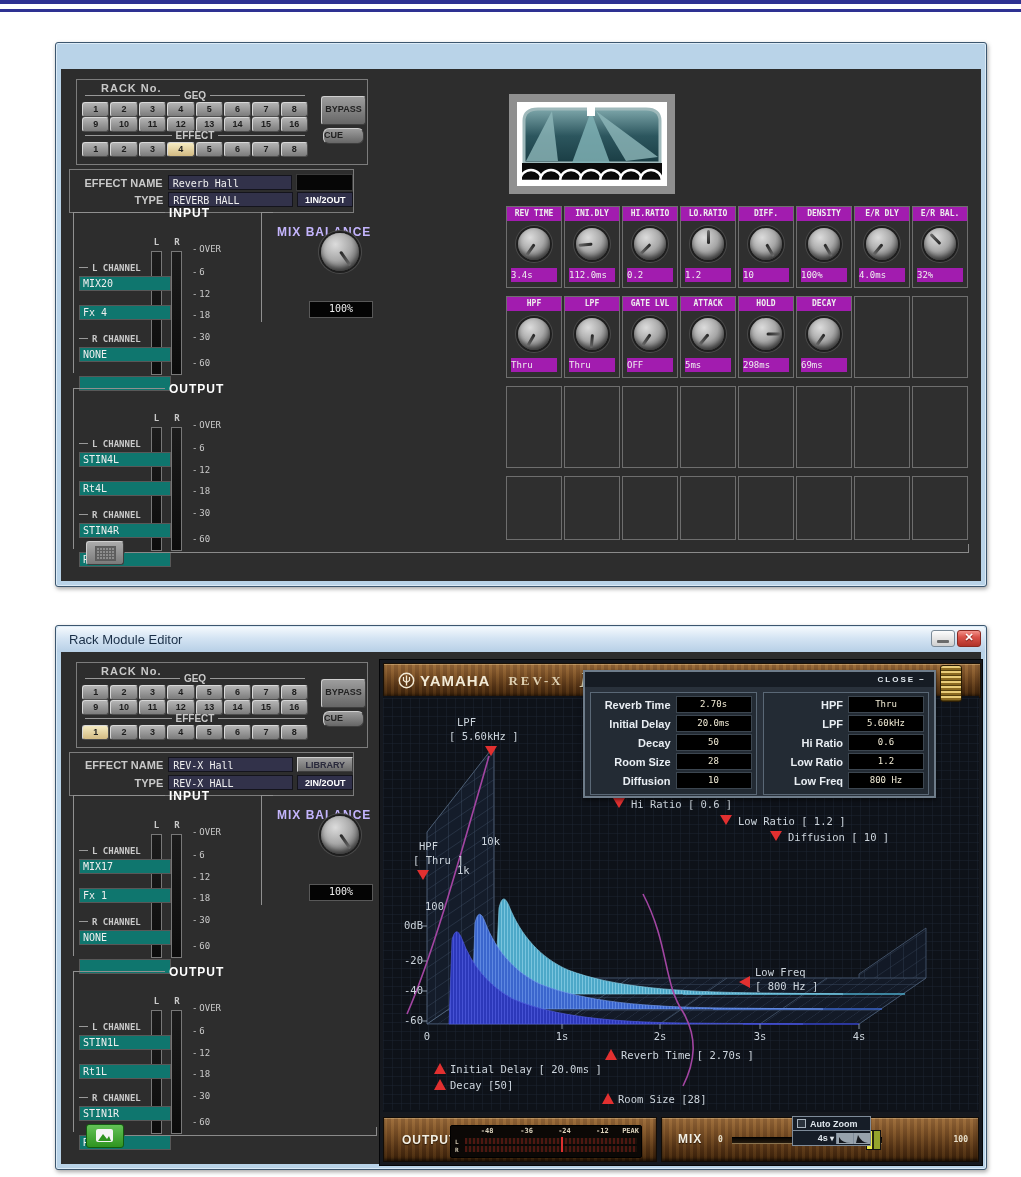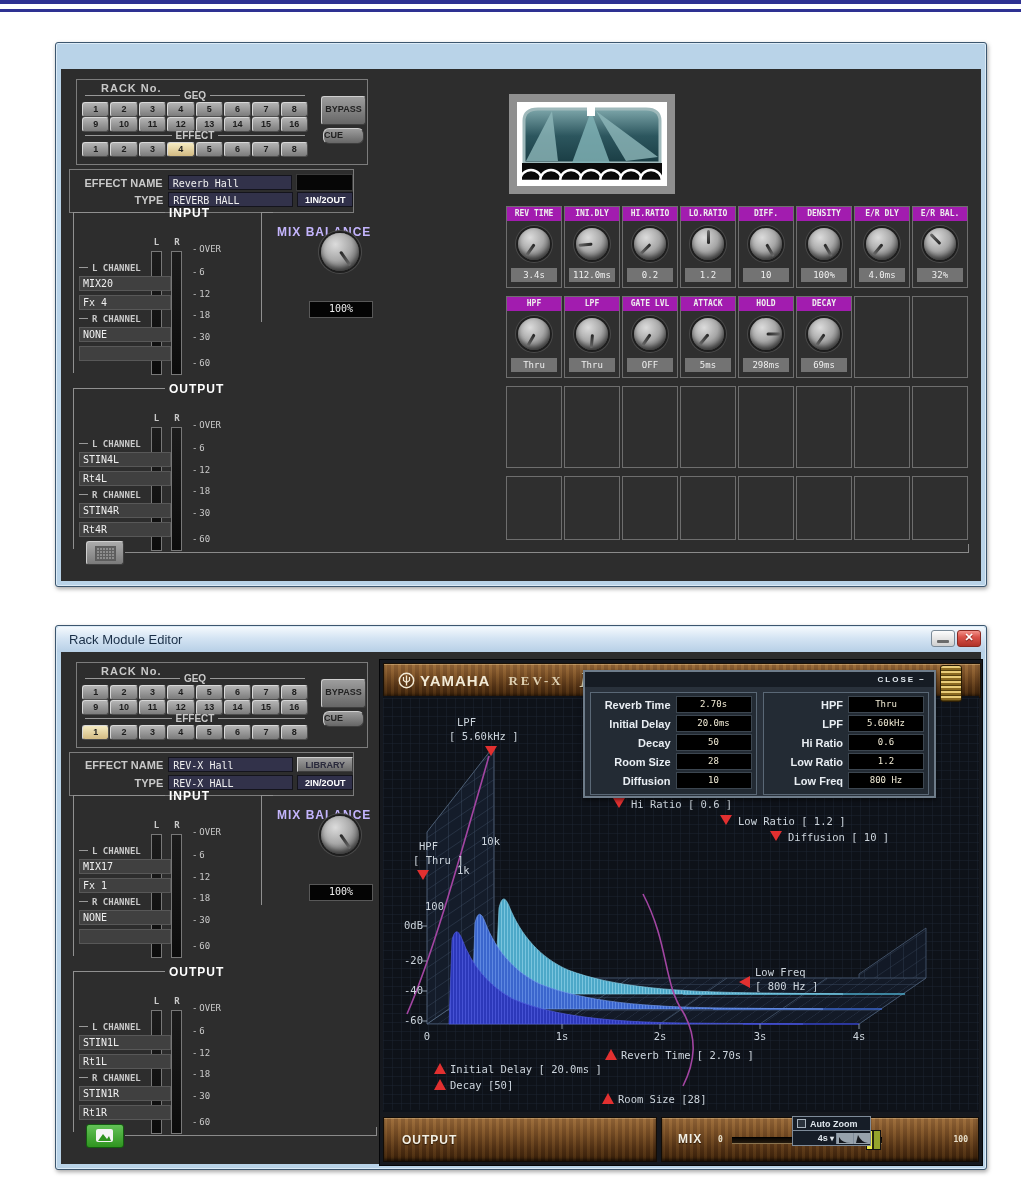--- a/index.html
+++ b/index.html
@@ -50,22 +50,22 @@
   .iobadge{width:64px;height:15px;margin-left:4px;background:#30304a;border:1px solid #14141c;color:#fff;
            font:bold 9px/14px "Liberation Sans",sans-serif;text-align:center;box-sizing:border-box;}
 
   .iobox{position:absolute;width:205px;height:172px;}
   .iobox::before{content:"";position:absolute;left:0;top:7px;bottom:4px;border-left:1px solid #909090;}
   .iobox::after{content:"";position:absolute;left:0;top:7px;width:92px;border-top:1px solid #909090;}
   .iohead{position:absolute;left:96px;top:1px;color:#fff;font:bold 12px "Liberation Sans",sans-serif;letter-spacing:1px;}
   .chcol{position:absolute;left:6px;top:58px;width:92px;}
   .chlabel{color:#c9c9c9;font:bold 9px "DejaVu Sans Mono",monospace;margin:0 0 3px 0;white-space:nowrap;}
   .chlabel::before{content:"";display:inline-block;width:9px;border-top:1px solid #999;margin:0 4px 3px 0;}
-  .chbox{width:92px;height:15px;background:#404040;border:1px solid #585858;color:#efefef;
-         font:10px/14px "DejaVu Sans Mono",monospace;padding-left:3px;box-sizing:border-box;margin-bottom:4px;}
+  .chbox{width:92px;height:15px;background:#0f766e;border:1px solid #585858;color:#efefef;
+         font:10px/14px "DejaVu Sans Mono",monospace;padding-left:3px;box-sizing:border-box;margin-bottom:14px;}
   .meters{position:absolute;left:78px;top:26px;}
   .mcol{display:inline-block;vertical-align:top;margin-right:5px;text-align:center;}
   .mcol span{color:#c9c9c9;font:bold 9px "DejaVu Sans Mono",monospace;}
   .mbar{width:9px;height:122px;margin-top:2px;background:linear-gradient(#1c1c1c,#0c0c0c);border:1px solid #787878;}
   .mscale{display:inline-block;vertical-align:top;margin-top:13px;height:122px;position:relative;}
   .mscale .msrow{color:#c9c9c9;font:9px "DejaVu Sans Mono",monospace;position:absolute;left:0;white-space:nowrap;}
   .msrow::before{content:"-";margin-right:2px;}
   .msrow:nth-child(1){top:0;}
   .msrow:nth-child(2){top:23px;}
   .msrow:nth-child(3){top:45px;}
@@ -96,22 +96,22 @@
   .hline{position:absolute;top:483px;border-top:1px solid #8a8a8a;}
   .hline::after{content:"";position:absolute;right:0;top:-9px;height:9px;border-right:1px solid #8a8a8a;}
 
   
   .stage{position:absolute;left:448px;top:25px;width:140px;height:74px;background:#fff;border:8px solid #8f8f8f;padding:5px;}
   .kgrid{position:absolute;left:445px;top:137px;display:grid;grid-template-columns:repeat(8,56px);gap:8px 2px;}
   .kcell{height:80px;background:#2f2f2f;border:1px solid #6e6e6e;display:flex;flex-direction:column;align-items:center;}
   .kcell.short{height:62px;}
   .klabel{width:100%;height:14px;background:#a21caf;color:#eee;font:bold 8px/14px "DejaVu Sans Mono",monospace;text-align:center;}
   .knob34{width:32px;height:32px;margin-top:7px;}
-  .kval{width:46px;height:14px;margin-top:8px;background:#737373;color:#efefef;
-        font:9px/14px "DejaVu Sans Mono",monospace;text-align:center;}
+  .kval{width:46px;height:14px;margin-top:8px;background:#a21caf;color:#efefef;
+        font:9px/14px "DejaVu Sans Mono",monospace;}
 
   
   .revx{position:absolute;left:318px;top:7px;width:602px;height:505px;background:#15181e;border:1px solid #050608;}
   .wood{background:linear-gradient(180deg,#9a6a3a,#7a4f26 35%,#553315 70%,#3a2009),
         repeating-linear-gradient(90deg,rgba(255,220,170,.07) 0 3px,rgba(0,0,0,.08) 3px 7px);
         background-blend-mode:overlay;}
   .rhead{position:absolute;left:3px;top:3px;width:596px;height:33px;border:1px solid #1a1005;
          box-shadow:inset 0 1px 0 rgba(255,225,170,.35),inset 0 -2px 3px rgba(0,0,0,.5);display:flex;align-items:center;}
   .brand{margin-left:14px;display:flex;align-items:center;color:#f2ead6;font:bold 15px "Liberation Sans",sans-serif;letter-spacing:1px;}
   .brand svg{margin-right:5px;}
@@ -743,20 +743,34 @@
                 <span class="pval">800 Hz</span>
               </div>
               </div>
           </div>
         </div>
         <div class="rscroll"></div>
 
         <div class="bbar">
           <div class="bbox left wood">
             <div class="outlab">OUTPUT</div>
+            <div class="ometer">
+              <div class="oscale">
+                <span style="left:8%">-48</span>
+                <span style="left:31%">-36</span>
+                <span style="left:53%">-24</span>
+                <span style="left:75%">-12</span>
+                <span style="right:0">PEAK</span>
+              </div>
+              <div class="olr" style="top:12px">L</div>
+              <div class="olr" style="top:20px">R</div>
+              <div class="orow" style="top:12px"></div>
+              <div class="orow" style="top:20px"></div>
+              <div class="oline" style="left:58%"></div>
+            </div>
           </div>
           <div class="bbox right wood">
             <div class="mixlab">MIX</div>
             <div class="mixmin">0</div>
             <div class="mgroove"></div>
             <div class="mhandle"></div>
             <div class="mixmax">100</div>
           </div>
         </div>
       </div>

